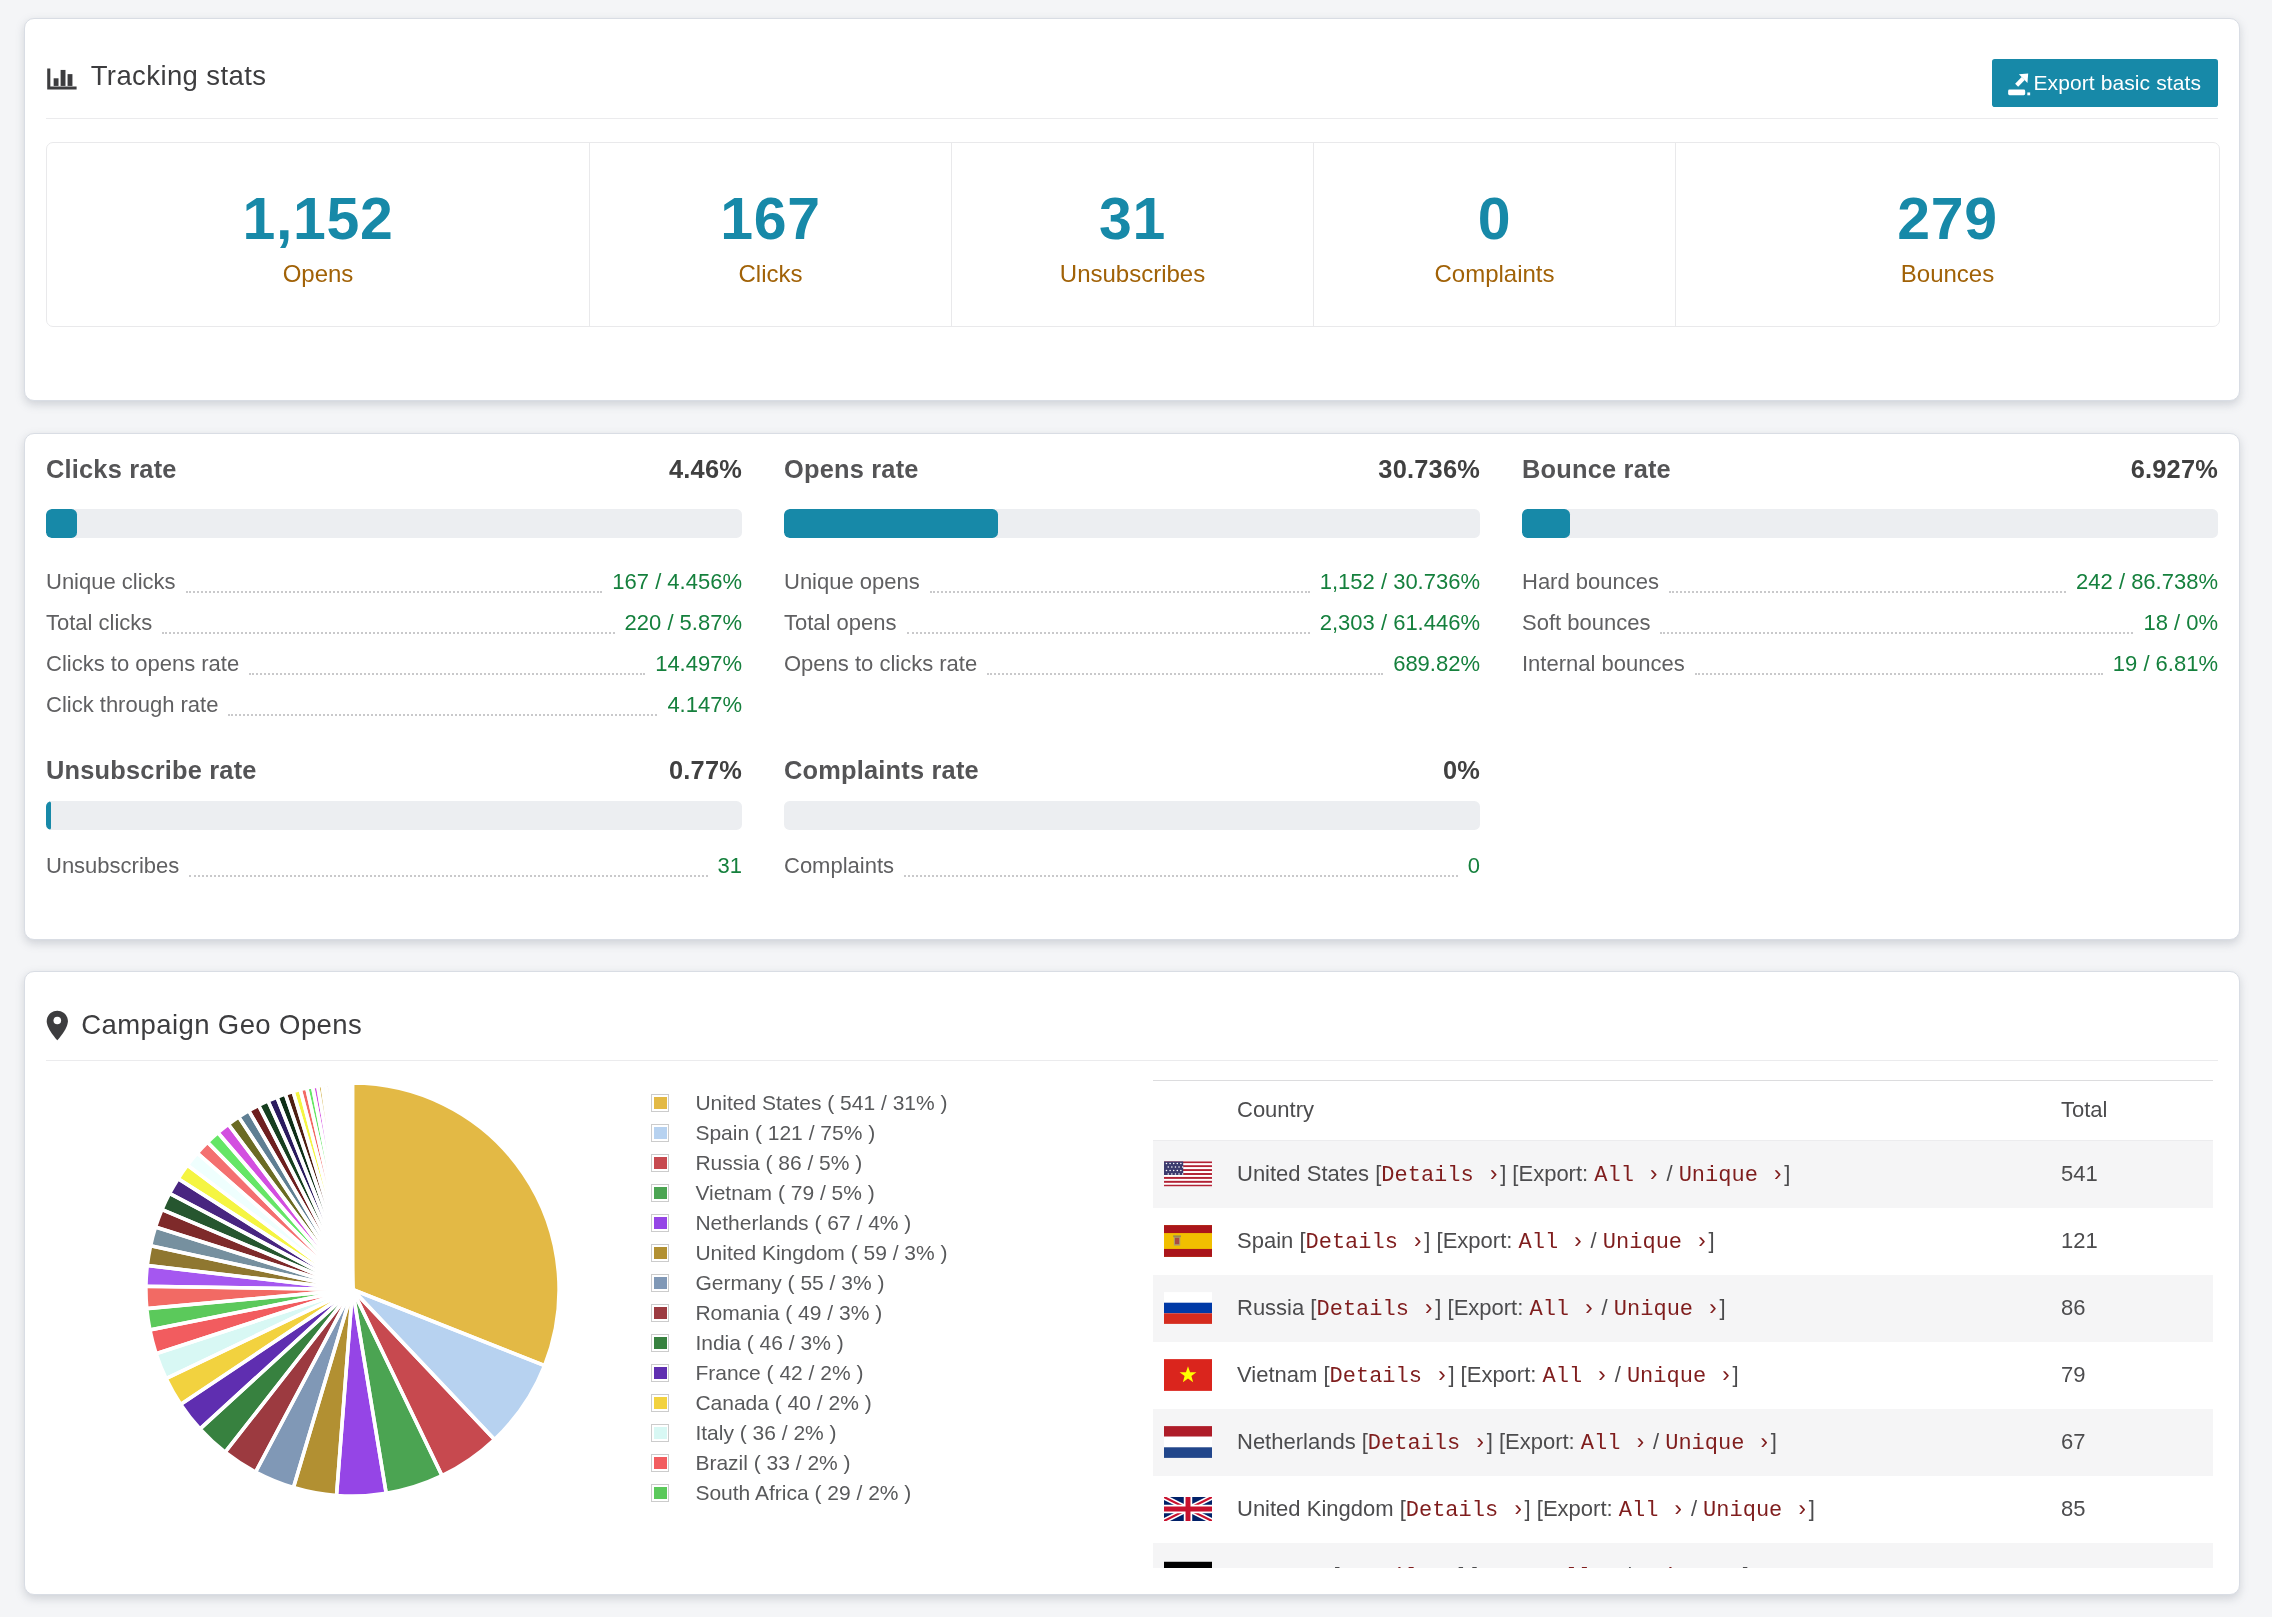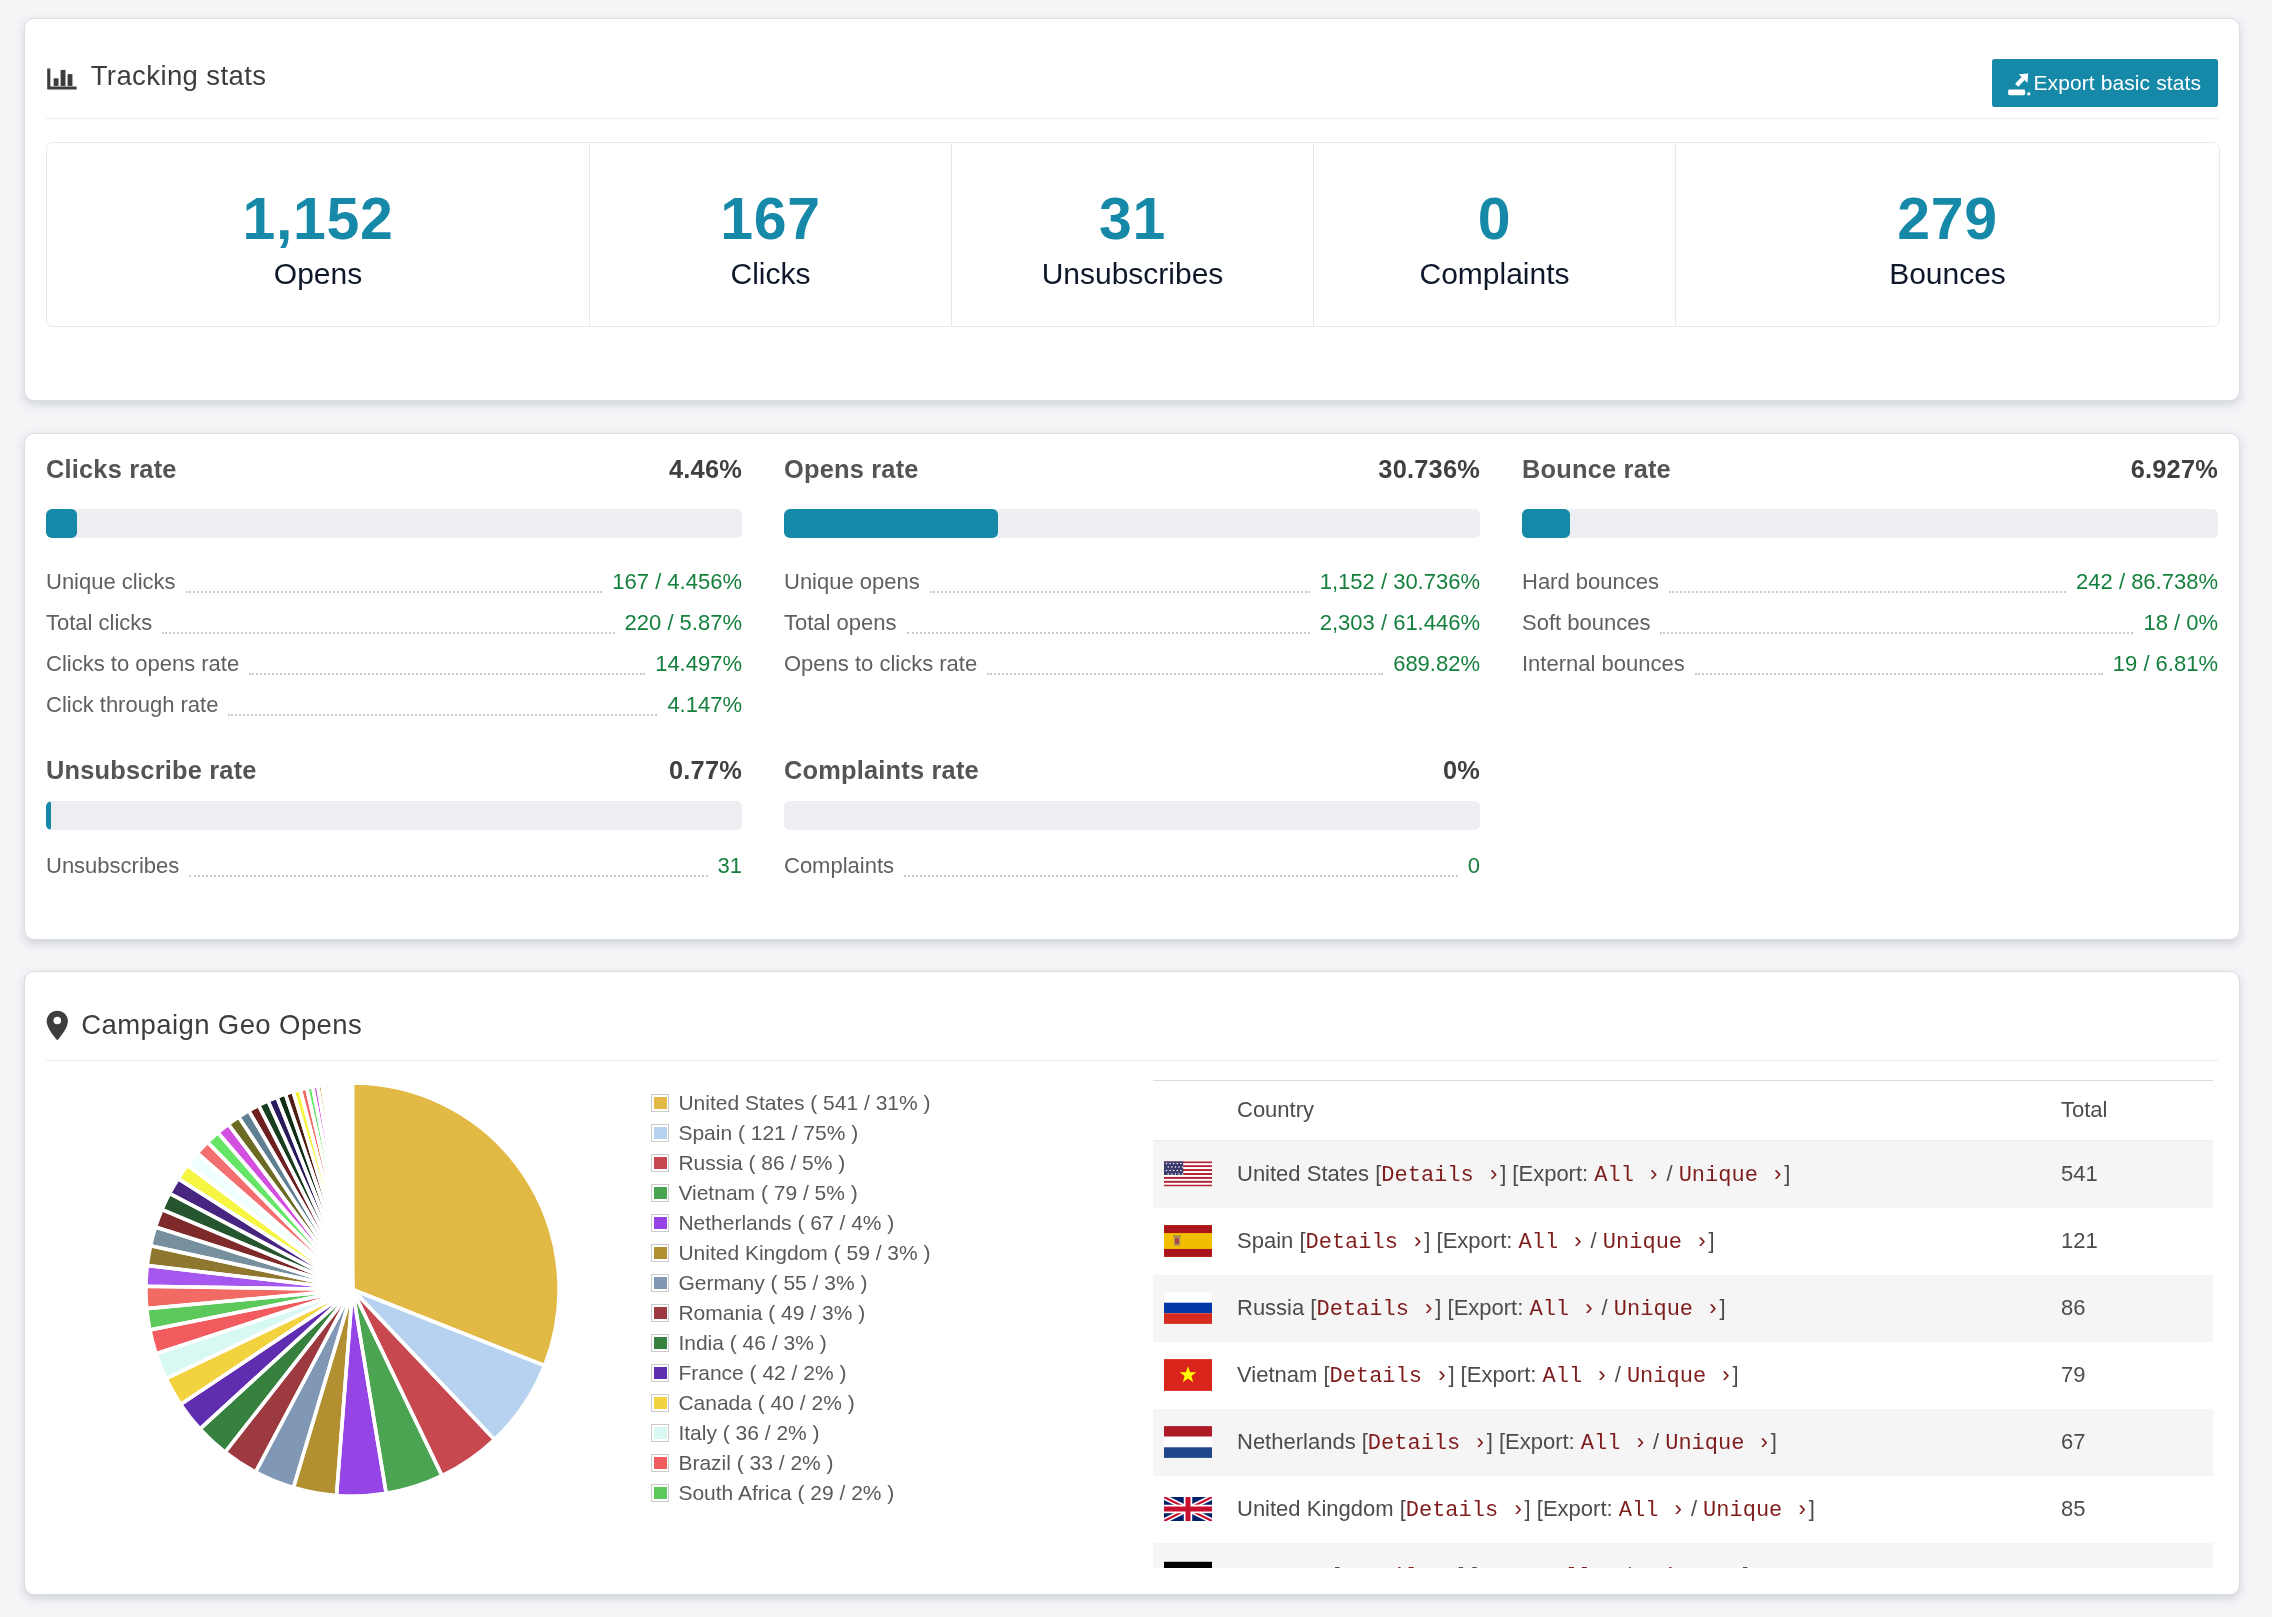--- a/index.html
+++ b/index.html
@@ -61,21 +61,21 @@
   .stat-cell {
     border-right:1.4px solid #e9e9eb;
     display:flex; flex-direction:column; align-items:center;
     padding-top:44px;
   }
   .stat-cell:last-child { border-right:none; }
   .stat-value {
     font-size:59px; font-weight:700; color:#1789a8;
     line-height:65px; letter-spacing:0.7px;
   }
-  .stat-label { font-size:30px; color:#0f172a; line-height:34px; margin-top:5.6px; }
+  .stat-label { font-size:24px; color:#a16207; line-height:34px; margin-top:5.6px; }
 
   
   .rates-grid {
     position:absolute; left:21px; top:21px; right:21px;
     display:grid; grid-template-columns:1fr 1fr 1fr; column-gap:42px;
   }
   .rate-group.first { height:301px; }
   .rate-head {
     display:flex; justify-content:space-between; align-items:baseline;
     height:38px; margin-bottom:15.5px;
@@ -92,21 +92,21 @@
     border-bottom:2.1px dotted #c9c9cb;
   }
   .rrow .val { color:#15803d; flex:0 0 auto; }
   .rate-group:not(.first) .rate-head { margin-bottom:7px; }
   .rate-group:not(.first) .bar { margin-bottom:15.5px; }
 
   
   .geo-body { position:absolute; left:21px; top:90px; right:21px; bottom:0; }
   #pie-svg { position:absolute; left:95px; top:16px; }
   .legend { position:absolute; left:605px; top:26px; }
-  .legend-item { height:30px; display:flex; align-items:center; gap:9px; }
+  .legend-item { height:30px; display:flex; align-items:center; gap:26px; }
   .legend-swatch {
     width:18.4px; height:18.4px; border:1.4px solid #cccccc; background:#fff;
     display:flex; align-items:center; justify-content:center; flex:0 0 auto;
   }
   .legend-swatch i { display:block; width:12.7px; height:12.7px; }
   .legend-label { font-size:21px; color:#58595b; white-space:nowrap; }
 
   .geo-table {
     position:absolute; left:1107px; top:17.6px;
     width:1060px; height:488px;

